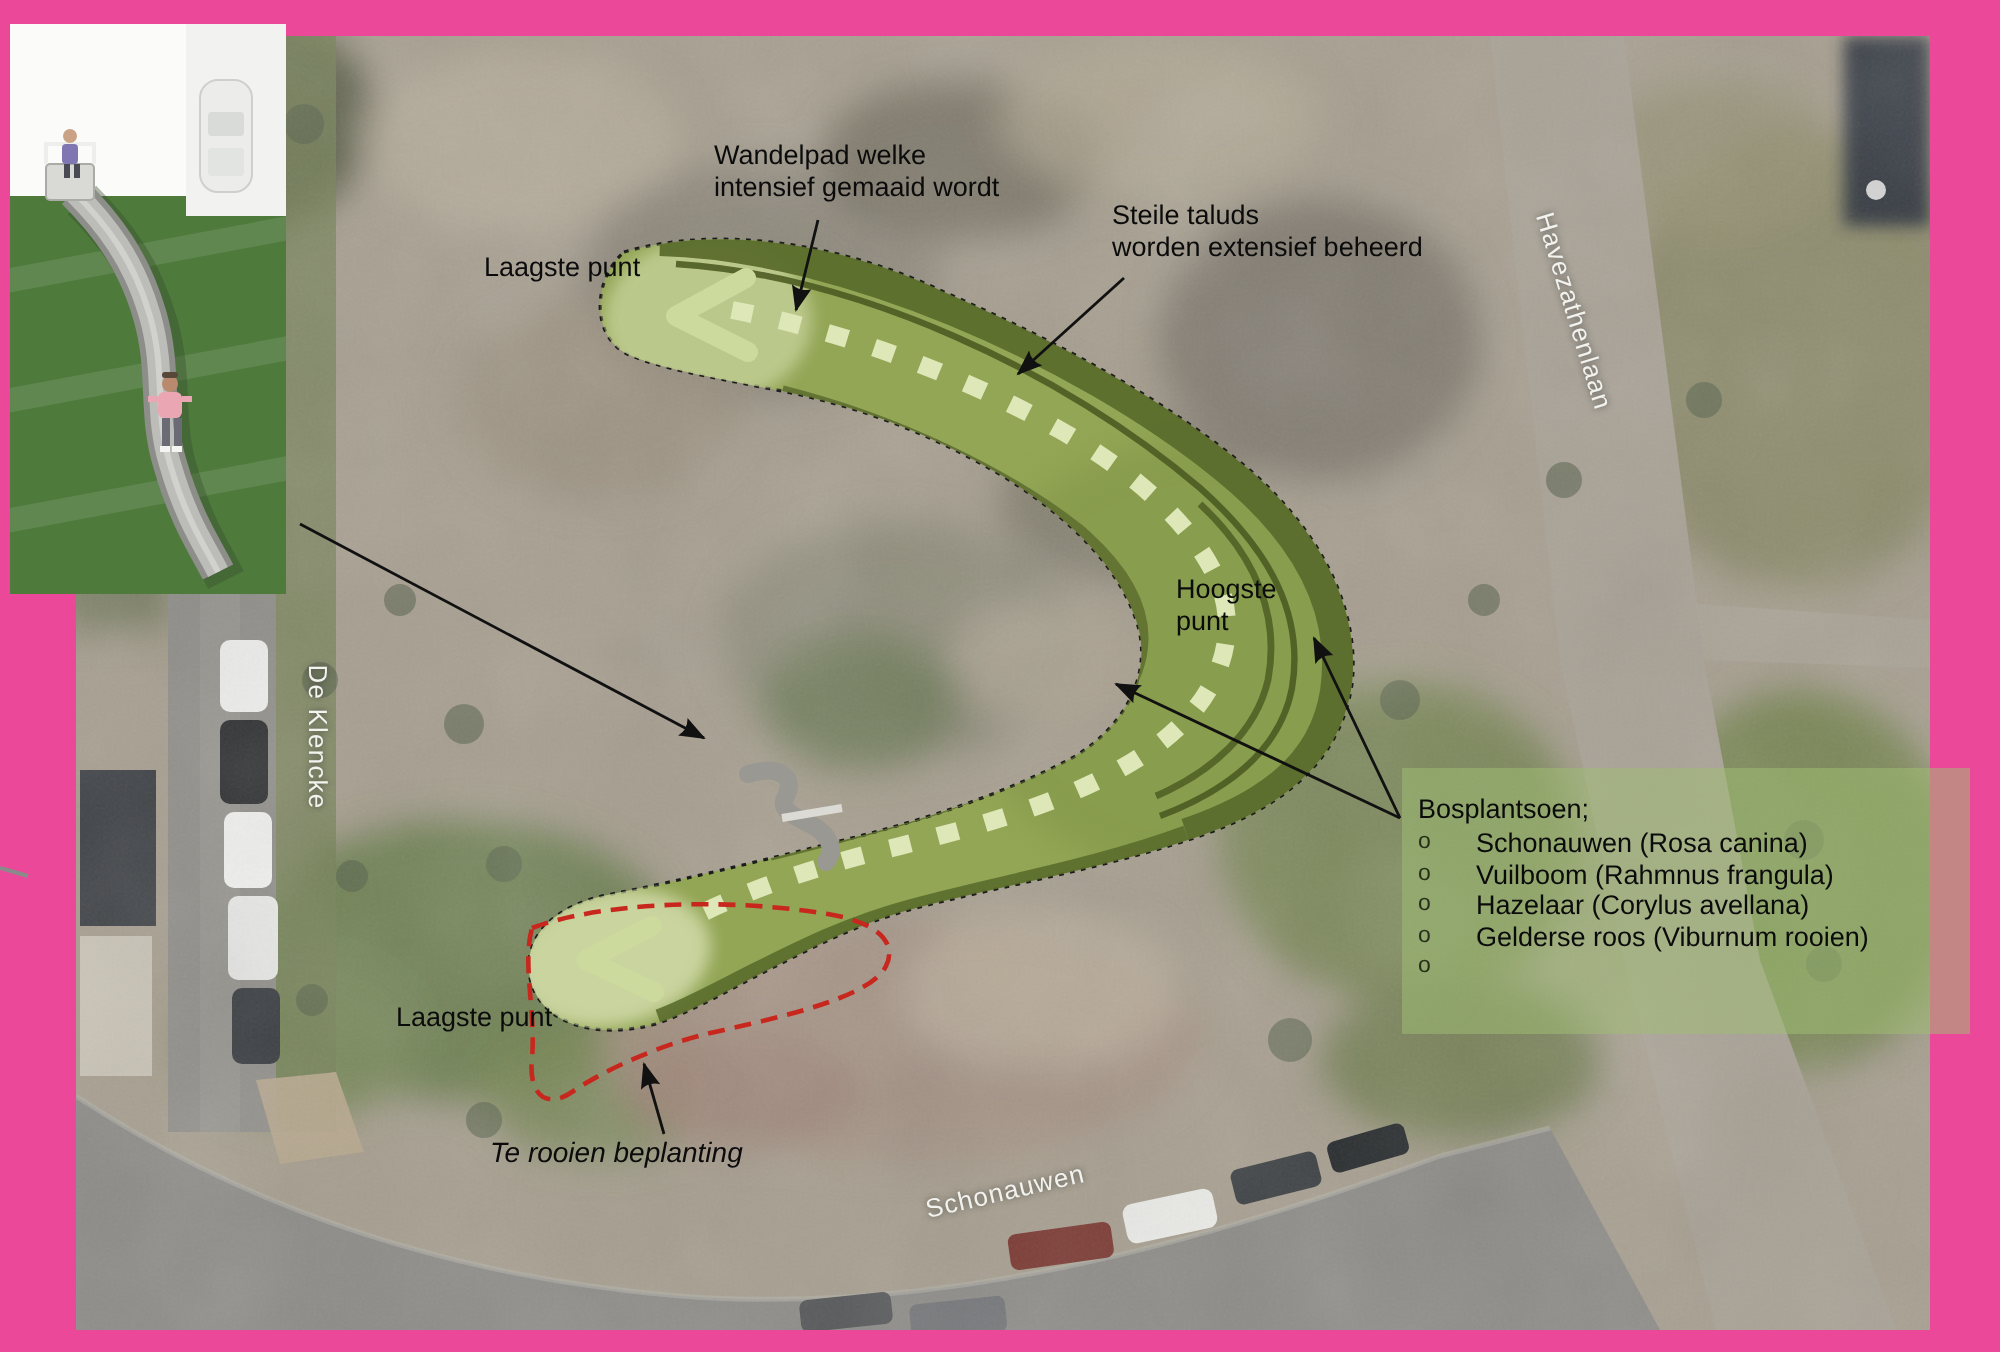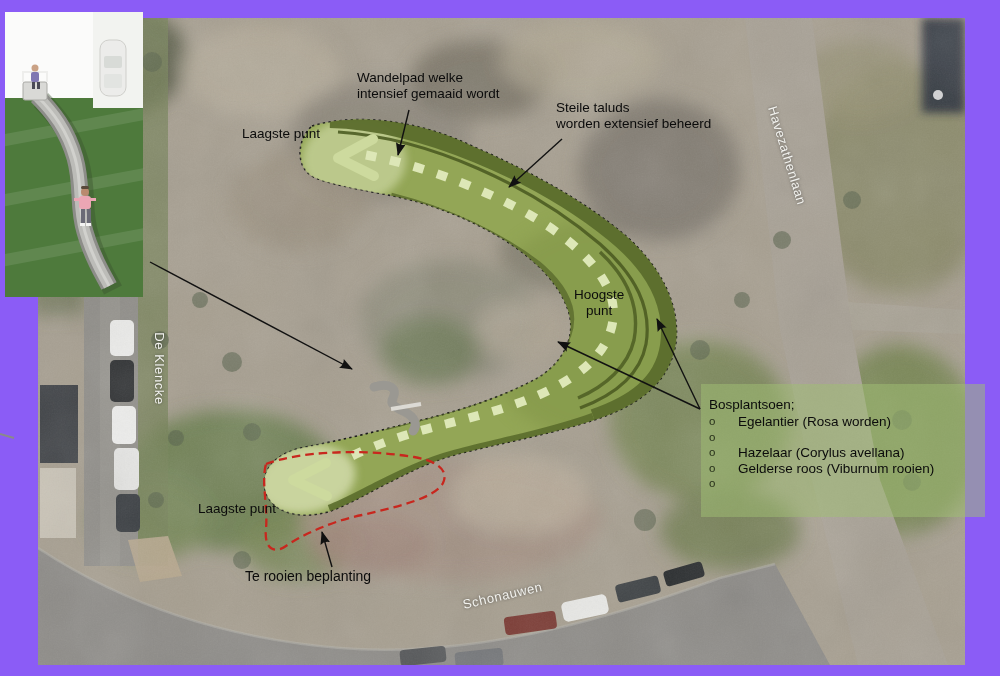--- a/index.html
+++ b/index.html
@@ -1,20 +1,20 @@
 <!DOCTYPE html>
 <html><head>
 <meta charset="utf-8">
 <style>
   html,body { margin:0; padding:0; background:#fff; }
-  .stage { position:relative; width:1000px; height:676px; background:#8b5cf6; overflow:hidden;
+  .stage { position:relative; width:1000px; height:676px; background:#ec4899; overflow:hidden;
            font-family:"Liberation Sans", sans-serif; }
   .map-svg { position:absolute; left:0; top:0; }
   .label { position:absolute; font-size:13.5px; color:#0b0b0b; line-height:16px; white-space:pre-line; }
-  .label.big { font-size:14px; }
+  .label.big { font-size:14px;font-style:italic; }
   .street { position:absolute; color:#f2f2ee; font-size:13px; letter-spacing:0.6px;
             text-shadow:0 0 3px rgba(40,40,40,0.65); white-space:nowrap; }
   .street.klencke { left:123px; top:361px; transform:rotate(90deg); }
   .street.havezathen { left:736px; top:148px; transform:rotate(73deg); }
   .street.schonauwen { left:462px; top:588px; transform:rotate(-13deg); }
   .panel { position:absolute; left:701px; top:384px; width:284px; height:133px;
            background:rgba(160,190,115,0.52); }
   .panel-title { margin:13px 0 2px 8px; font-size:13.5px; color:#0b0b0b; }
   .panel ul { list-style:none; margin:2px 0 0 0; padding:0; }
   .panel li { display:flex; font-size:13.5px; line-height:15.6px; color:#0b0b0b; }
@@ -242,38 +242,39 @@
         <rect x="81" y="211" width="5" height="3" fill="#f4f4f2"></rect>
       </g>
     </svg>
   </div>
 
   <div class="label" style="left:357px; top:70px;">Wandelpad welke
 intensief gemaaid wordt</div>
   <div class="label" style="left:530px; top:100px;margin-left:26px;">Steile taluds
 worden extensief beheerd</div>
   <div class="label" style="left:242px; top:126px;">Laagste punt</div>
-  <div class="label" style="left:574px; top:287px;text-align:center;">Hoogste
+  <div class="label" style="left:588px; top:287px;">Hoogste
 punt</div>
   <div class="label" style="left:198px; top:501px;">Laagste punt</div>
   <div class="label big" style="left:245px; top:568px;">Te rooien beplanting</div>
 
   <div class="street klencke">De Klencke</div>
   <div class="street havezathen">Havezathenlaan</div>
   <div class="street schonauwen">Schonauwen</div>
 
   <div class="panel">
     <div class="panel-title">Bosplantsoen;</div>
     <ul>
       <li>
         <span class="bullet">o</span>
-        <span>Egelantier (Rosa worden)</span>
-        </li>
-      <li>
-        <span class="bullet">o</span>
+        <span>Schonauwen (Rosa canina)</span>
+        </li>
+      <li>
+        <span class="bullet">o</span>
+        <span>Vuilboom (Rahmnus frangula)</span>
         </li>
       <li>
         <span class="bullet">o</span>
         <span>Hazelaar (Corylus avellana)</span>
         </li>
       <li>
         <span class="bullet">o</span>
         <span>Gelderse roos (Viburnum rooien)</span>
         </li>
       <li>

